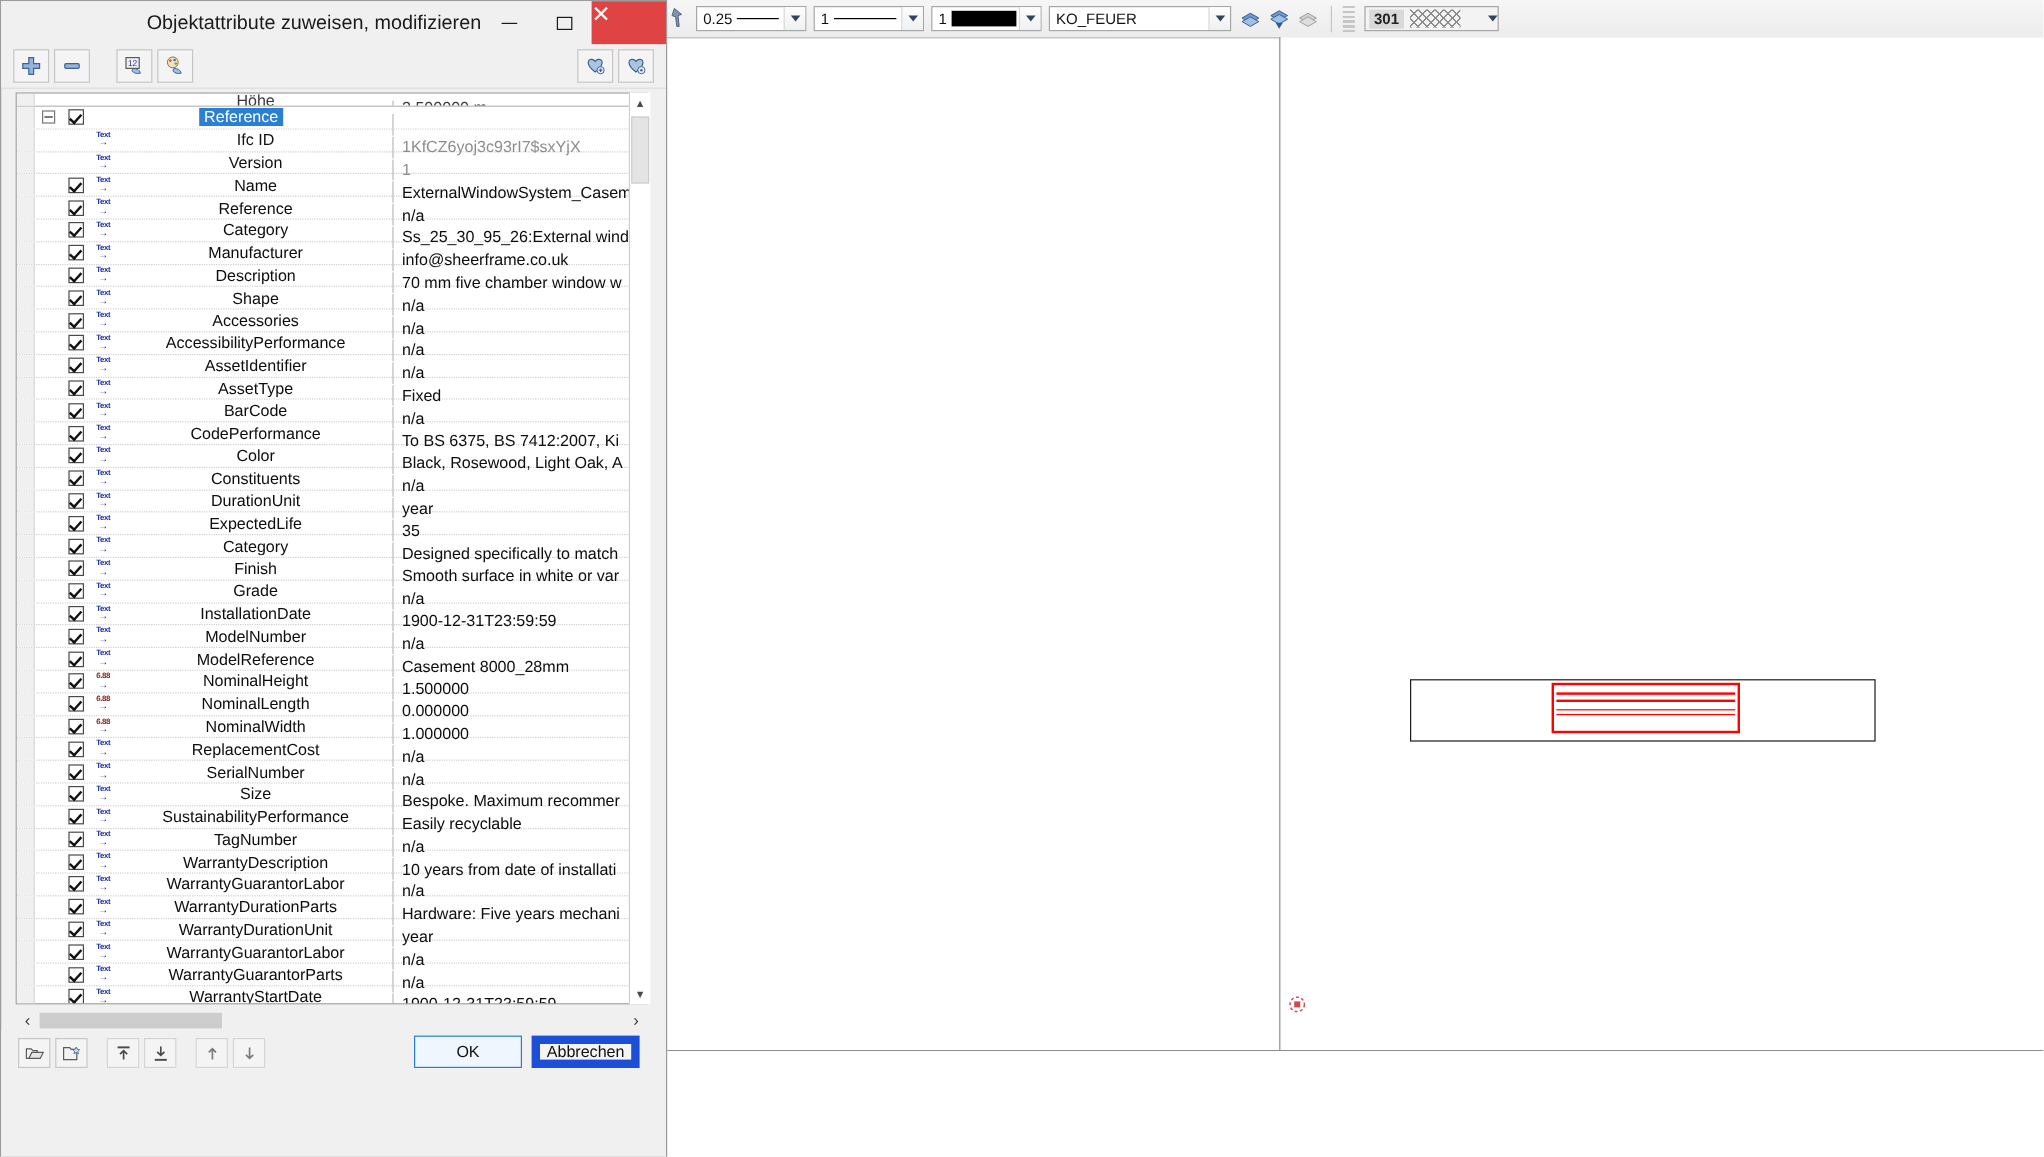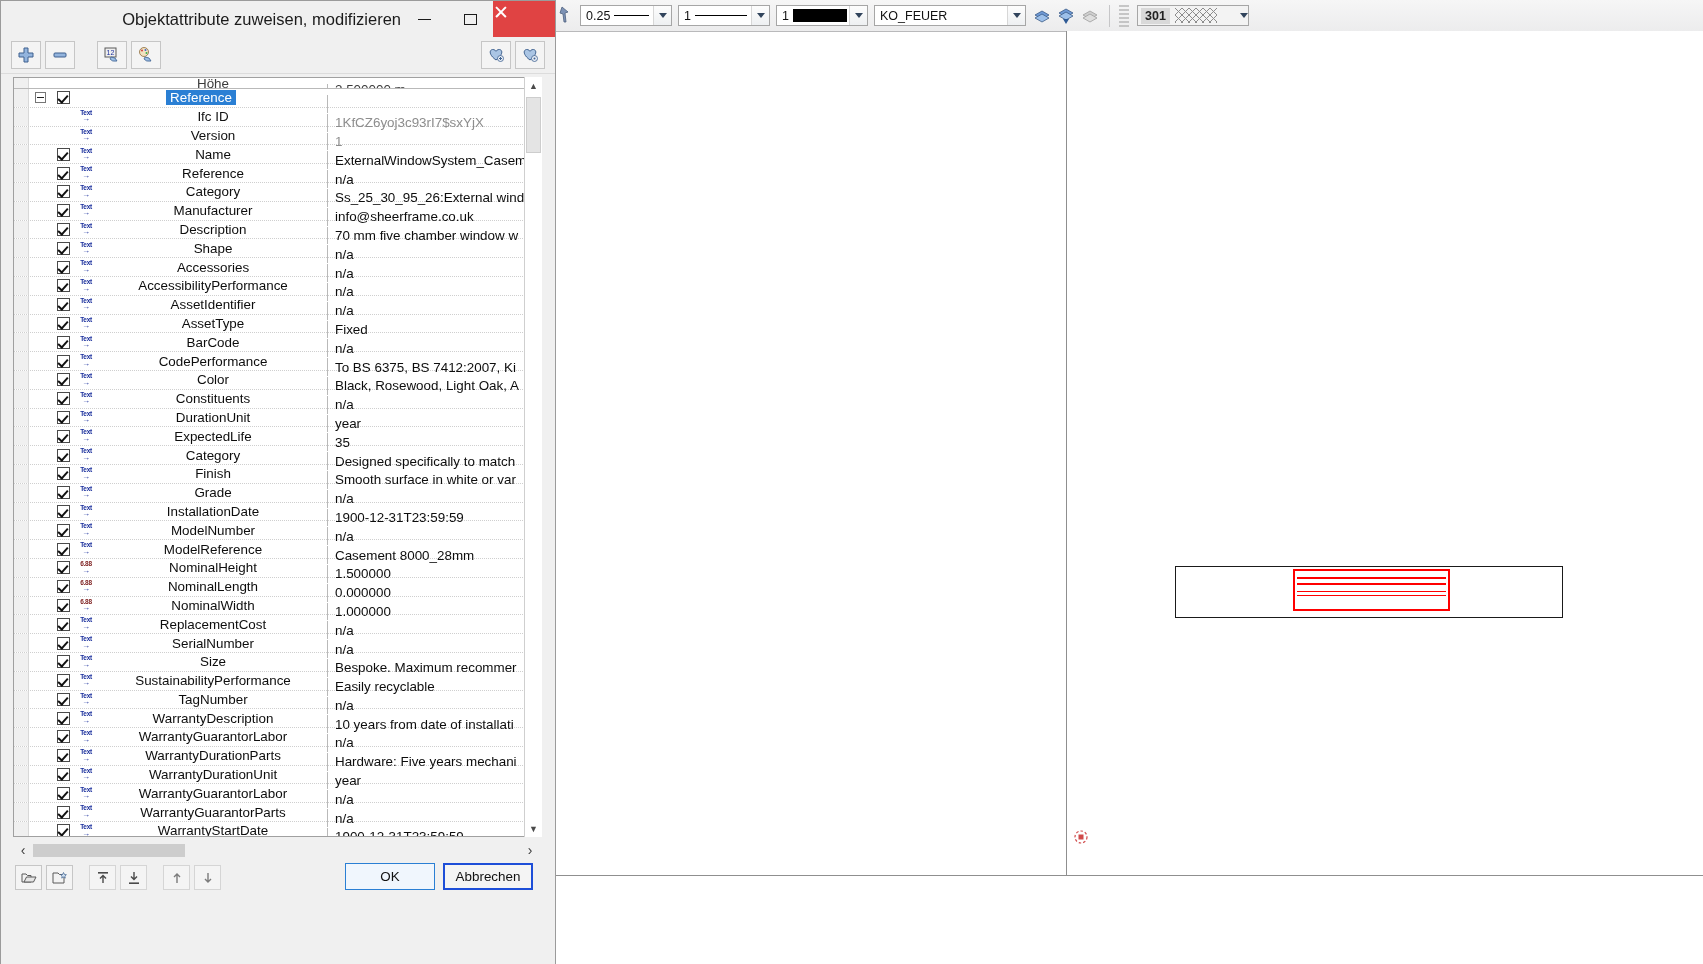--- a/index.html
+++ b/index.html
@@ -157,21 +157,21 @@
      font-size:9px;color:#4a4a4a;}
   #vs-thumb{position:absolute;left:1px;top:20px;width:15px;height:56px;background:#e4e4e4;border:1px solid #cdcdcd;box-sizing:border-box;}
 
   
   #dlg-bottom{position:absolute;left:0;top:858px;width:554px;height:105px;background:#f0f0f0;}
   #bottom-tools{position:absolute;left:14px;top:6px;display:flex;align-items:center;}
   .bbtn{width:27px;height:25px;border:1px solid #c6c6c6;background:#f4f4f4;margin-right:4px;
      display:flex;align-items:center;justify-content:center;box-sizing:border-box;}
   .bbtn.sp{margin-left:12px;}
   .bbtn.nb{border-color:#d5d5d5;}
-  .dlgbtn{position:absolute;top:4px;height:27px;border:2px solid #1d4ed8;background:#f4f4f4;
+  .dlgbtn{position:absolute;top:4px;height:27px;border:7px solid #1d4ed8;background:#f4f4f4;
      font-size:13.4px;color:#111;display:flex;align-items:center;justify-content:center;
      box-sizing:border-box;font-family:"Liberation Sans","DejaVu Sans",sans-serif;}
   #btn-ok{left:344px;width:90px;border:1px solid #2a7fd4;background:#f0f6fd;}
   #btn-cancel{left:442px;width:90px;}
 </style>
 </head>
 <body>
 
 <div id="cad-app">
 

